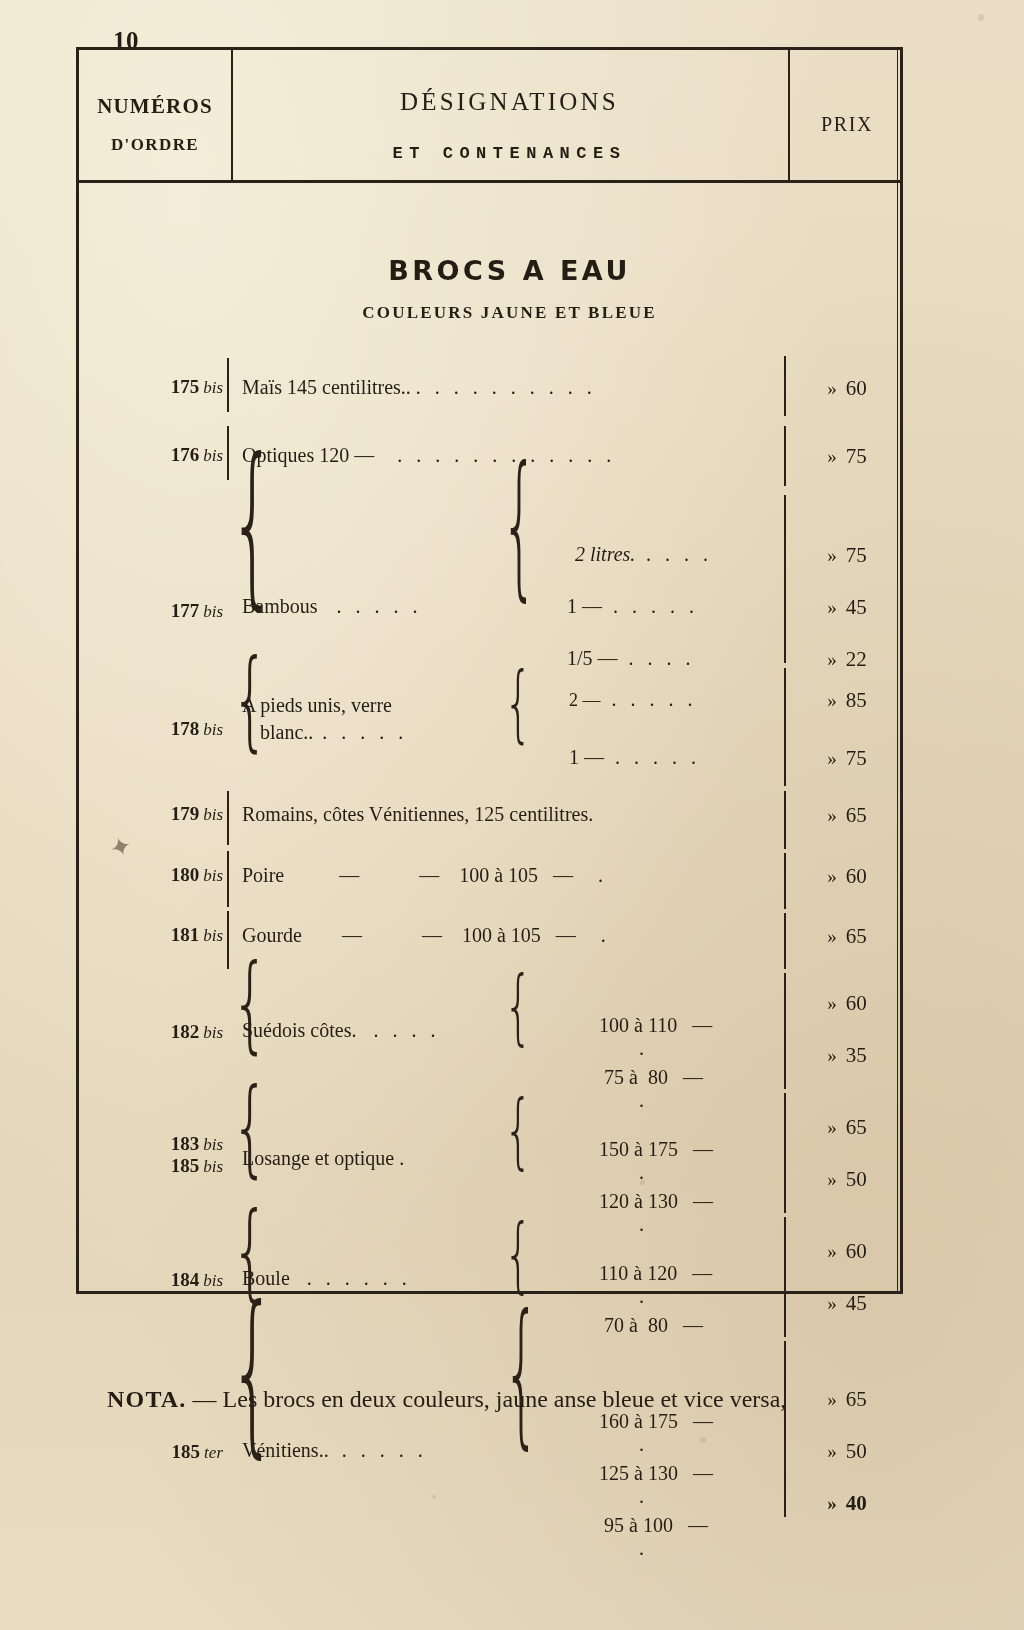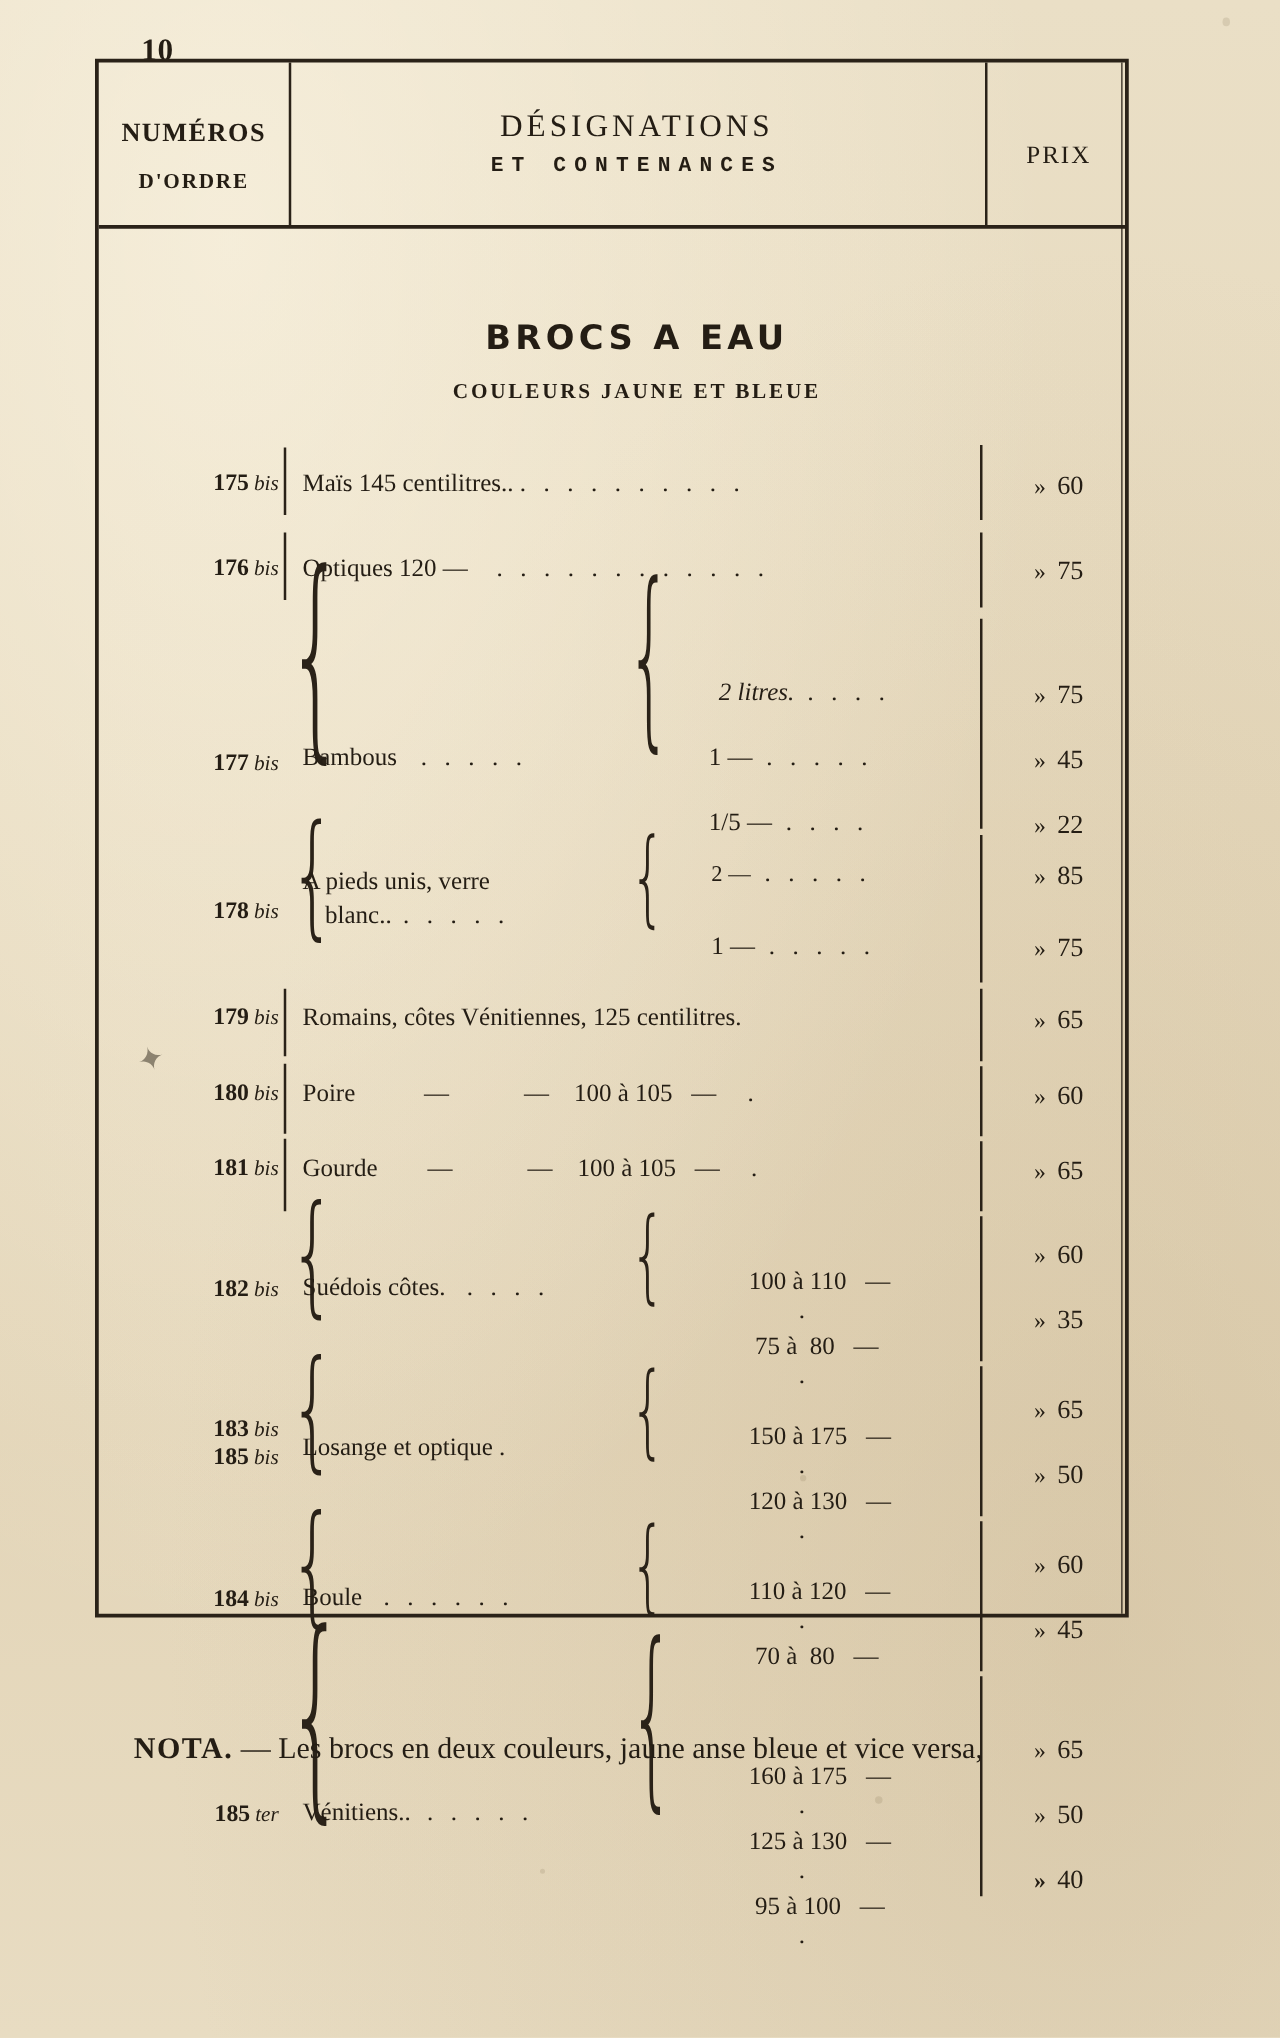--- a/index.html
+++ b/index.html
@@ -49,21 +49,21 @@
   .vline{position:absolute;top:0;bottom:0;width:2px;background:#2a2218;}
   .vline.c1{left:152px;}
   .vline.c2{left:709px;}
 
   .th{position:absolute;text-align:center;}
   .th-num{left:0;width:152px;top:44px;}
   .th-num .l1{font-size:21px;font-weight:bold;letter-spacing:1.2px;}
   .th-num .l2{font-size:17px;font-weight:bold;letter-spacing:1.4px;margin-top:16px;}
   .th-des{left:152px;width:557px;top:38px;}
   .th-des .l1{font-size:25px;letter-spacing:3.2px;font-family:"Liberation Serif",serif;}
-  .th-des .l2{font-size:17px;letter-spacing:6.5px;margin-top:8px;font-family:"Liberation Mono",monospace;font-weight:bold;}
+  .th-des .l2{font-size:17px;letter-spacing:6.5px;margin-top:28px;font-family:"Liberation Mono",monospace;font-weight:bold;}
   .th-prix{left:709px;width:118px;top:63px;font-size:20px;letter-spacing:1.6px;}
 
   
   .tbody{position:absolute;left:0;right:0;top:133px;bottom:0;}
 
   .title-block{position:absolute;left:152px;width:557px;top:72px;text-align:center;}
   .title-main{
     font-family:"DejaVu Sans", sans-serif;
     font-weight:bold;font-size:27px;letter-spacing:3.5px;
   }
@@ -426,21 +426,21 @@
         </div>
         <div class="price" style="top:98px;position:absolute;">
           <span class="dm">»</span><span>50</span>
         </div>
 
         <div class="sub" style="top:150px;position:absolute;left:470px;white-space:pre;">
           <span> 95 à 100   —</span>
           <span class="dots" style="margin-left:40px;">.</span>
         </div>
         <div class="price" style="top:150px;position:absolute;">
-          <span class="dm" style="font-weight:bold;">»</span><span style="font-weight:normal;">40</span>
+          <span class="dm" style="font-weight:bold;">»</span><span style="font-weight:bold;">40</span>
         </div>
       </div>
 
     </div>
 
     <div class="nota">
       <div>
         <b>NOTA.</b>
         <span>—</span>
         <span>Les brocs  en  deux  couleurs,  jaune anse bleue et  vice versa,</span>

